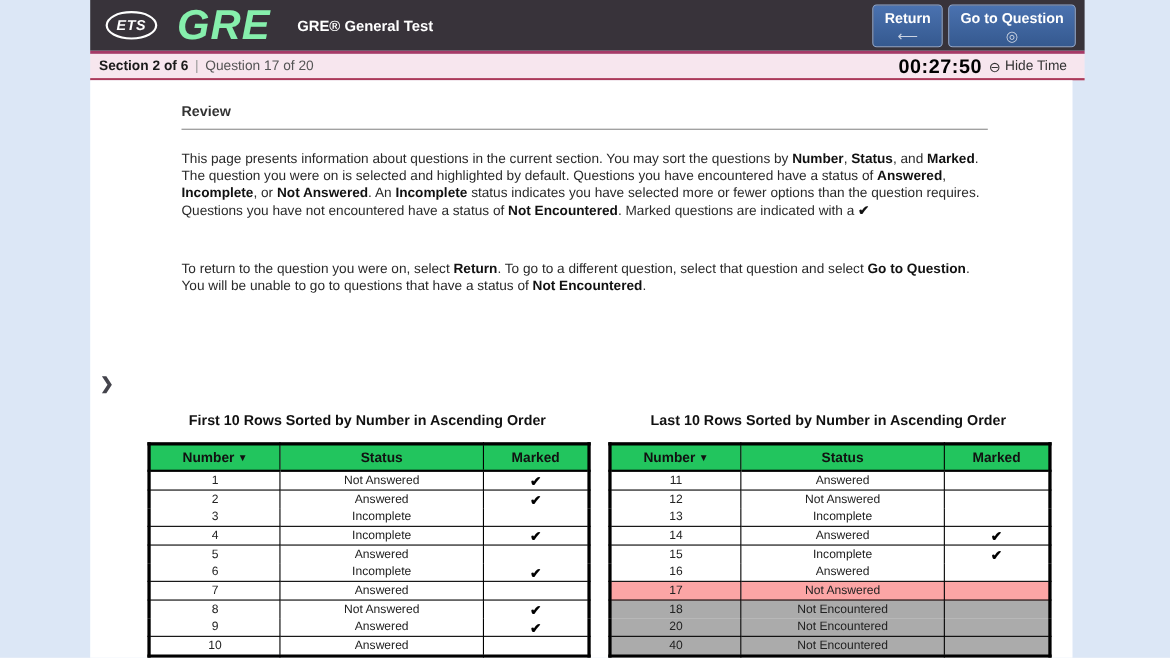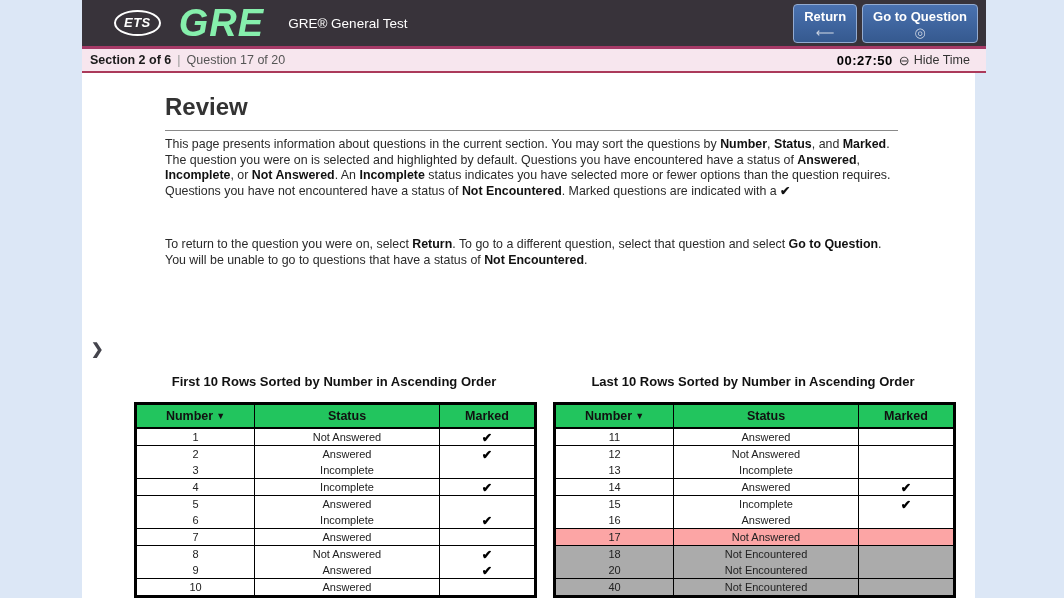--- a/index.html
+++ b/index.html
@@ -3,55 +3,55 @@
 <meta charset="utf-8">
 <style>
   html,body{margin:0;padding:0;}
   body{
     width:1064px;height:598px;position:relative;overflow:hidden;
     background:#dce7f6;
     font-family:"Liberation Sans",sans-serif;
   }
   .app{position:absolute;left:82px;top:0;width:904px;}
   
-  .topbar{height:46px;background:#38333a;position:relative;display:flex;align-items:center;padding-left:18px;}
+  .topbar{height:46px;background:#38333a;position:relative;display:flex;align-items:center;}
   .ets-oval{
     margin-left:14px;border:2px solid #fff;border-radius:50%;
     color:#fff;font-style:italic;font-weight:bold;font-size:13px;
     padding:3px 8px 4px;letter-spacing:0.5px;
   }
   .gre-big{margin-left:18px;color:#86efac;font-weight:bold;font-style:italic;font-size:38px;letter-spacing:1px;line-height:30px;}
-  .app-title{margin-left:24px;color:#fff;font-weight:normal;font-size:13.5px;}
+  .app-title{margin-left:24px;color:#fff;font-weight:bold;font-size:13.5px;}
   .btns{position:absolute;right:8px;top:4px;display:flex;gap:5px;}
   .nav-btn{
     background:linear-gradient(#4a72b0,#35598f);
     border:1px solid #93abd1;border-radius:4px;
     color:#fff;font-weight:bold;font-size:13px;
     padding:4px 10px 2px;height:39px;box-sizing:border-box;
     text-align:center;cursor:pointer;font-family:"Liberation Sans",sans-serif;
   }
   .btn-icon{display:block;text-align:center;font-size:13px;font-weight:normal;color:#ccd4e2;line-height:15px;margin-top:1px;}
   
   .accent{height:3px;background:#a63a67;}
   .infobar{
     height:22px;background:#f7e6ee;border-bottom:2px solid #ab3a5a;box-sizing:content-box;
     display:flex;align-items:center;font-size:12.5px;justify-content:center;
   }
   .sec-label{margin-left:8px;font-weight:bold;color:#1a1a1a;}
   .bar-divider{margin:0 6px;color:#999;}
   .q-label{color:#555;}
   .infobar-right{margin-left:auto;margin-right:16px;display:flex;align-items:center;gap:6px;}
-  .timer{font-weight:bold;font-size:13px;color:#000;letter-spacing:0.5px;}
+  .timer{font-weight:bold;font-size:18px;color:#000;letter-spacing:0.5px;}
   .hide-btn{display:flex;align-items:center;gap:4px;color:#333;cursor:pointer;}
   .hide-icon{font-size:13px;color:#333;}
   
   .content{width:893px;height:527px;background:#fff;position:relative;}
   .review-h{
     position:absolute;left:83px;top:20px;width:733px;
-    font-size:24px;font-weight:bold;color:#333;
+    font-size:13px;font-weight:bold;color:#333;
     border-bottom:1px solid #8a8a8a;padding-bottom:9px;
   }
   .para{
     position:absolute;left:83px;width:737px;
     font-size:12.4px;line-height:15.7px;color:#2a2a2a;
   }
   .para b{color:#111;}
   #para1{top:64px;}
   #para2{top:164px;}
   .chevron{position:absolute;left:9px;top:267px;font-size:15px;font-weight:bold;color:#44444c;cursor:pointer;}

